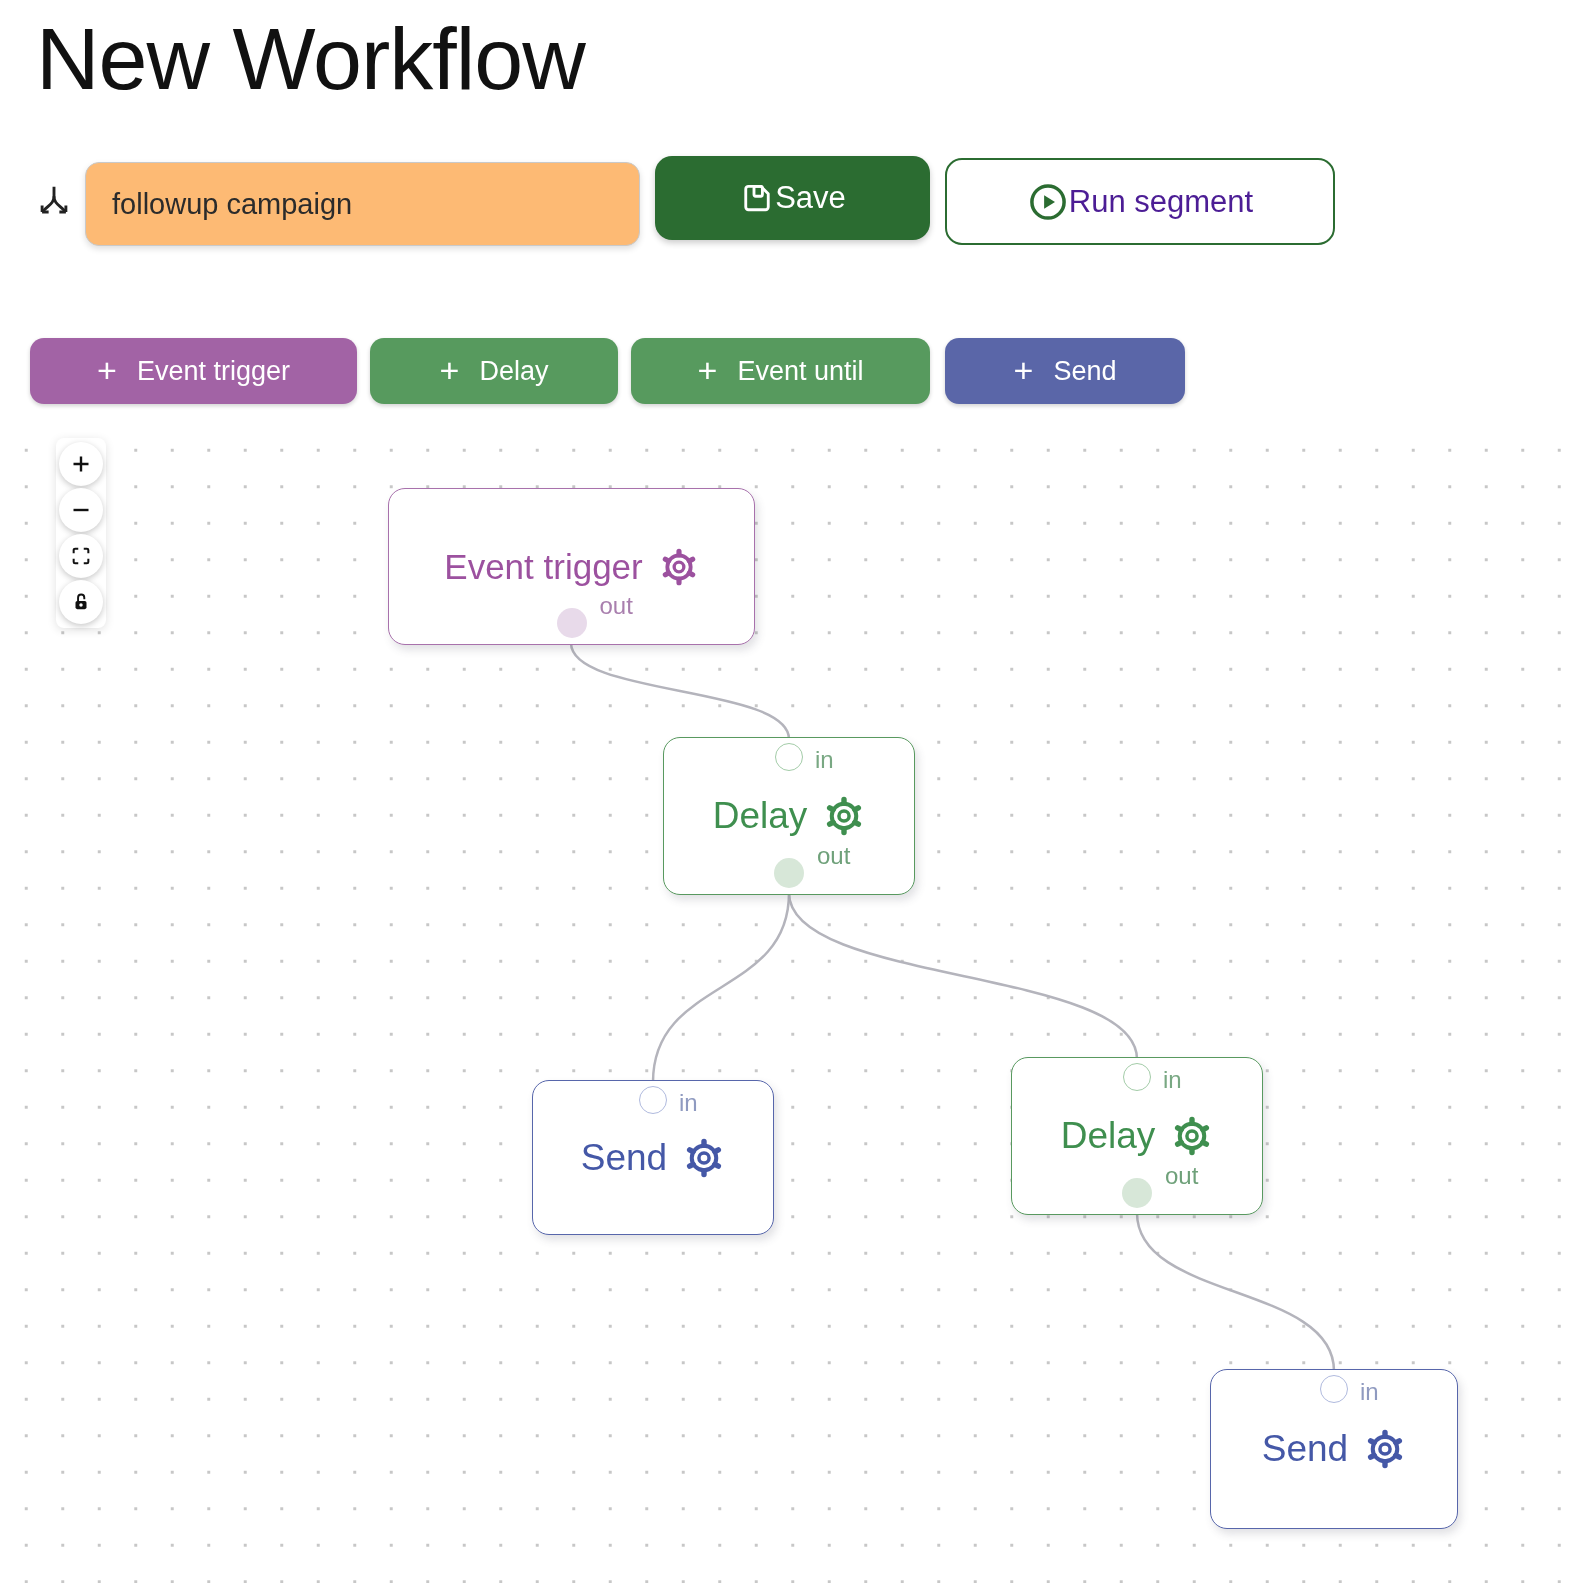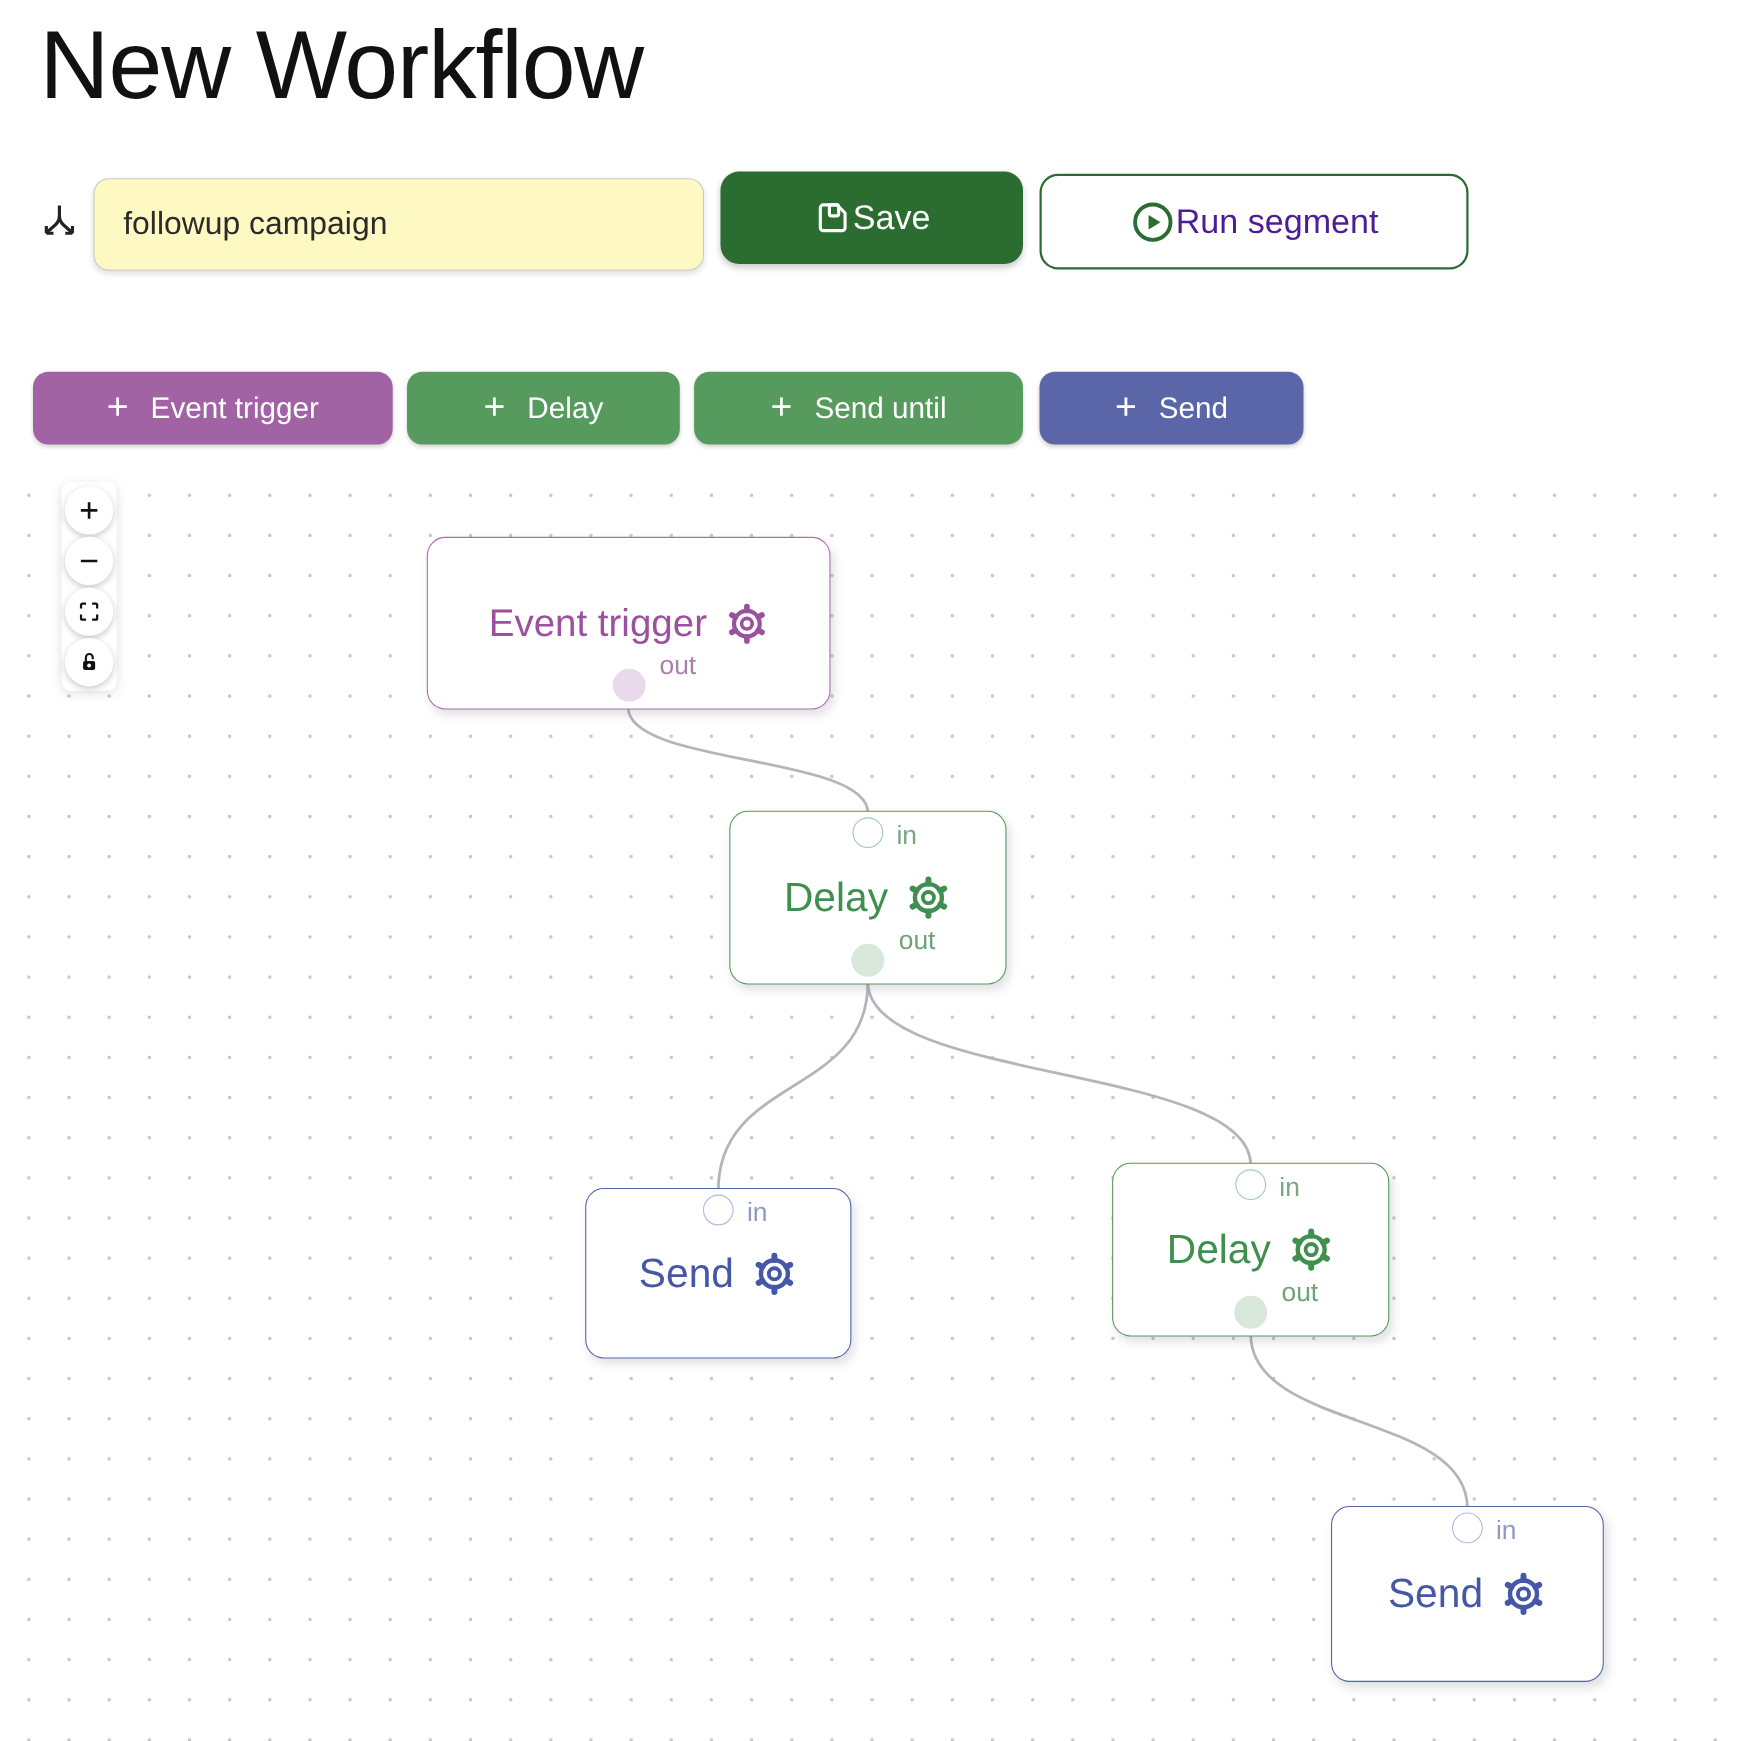--- a/index.html
+++ b/index.html
@@ -19,21 +19,21 @@
   }
   .split-icon-wrap{
     position:absolute; left:28px; top:176px; width:52px; height:56px;
     display:flex; align-items:center; justify-content:center; color:#222;
   }
   .name-input{
     position:absolute; left:85px; top:162px; width:555px; height:84px;
     border:1px solid #c9c9c9; border-radius:14px;
     box-shadow:0 3px 6px rgba(0,0,0,.13);
     font-family:"Liberation Sans", sans-serif;
-    font-size:29px; color:#2b2b2b; padding:0 26px; outline:none; background:#fef9c3;
+    font-size:29px; color:#2b2b2b; padding:0 26px; outline:none; background:#fdba74;
   }
   .btn{
     display:flex; align-items:center; justify-content:center; gap:0;
     border-radius:17px; cursor:pointer; border:none;
     font-family:"Liberation Sans", sans-serif;
   }
   .save-btn{
     position:absolute; left:655px; top:156px; width:275px; height:84px;
     background:#2b6c31; color:#fff; font-size:31px; font-weight:500;
     box-shadow:0 3px 6px rgba(0,0,0,.2);
@@ -157,21 +157,21 @@
 <button class="btn tool-btn tb-event">
   <span class="plus">+</span>
   <span>Event trigger</span>
 </button>
 <button class="btn tool-btn tb-delay">
   <span class="plus">+</span>
   <span>Delay</span>
 </button>
 <button class="btn tool-btn tb-delayu">
   <span class="plus">+</span>
-  <span>Send until</span>
+  <span>Event until</span>
 </button>
 <button class="btn tool-btn tb-send">
   <span class="plus">+</span>
   <span>Send</span>
 </button>
 
 <div class="canvas">
 
   <svg class="edges" viewBox="0 0 1592 1163">
     <path d="M571 223 C571 276, 789 266, 789 319"></path>

